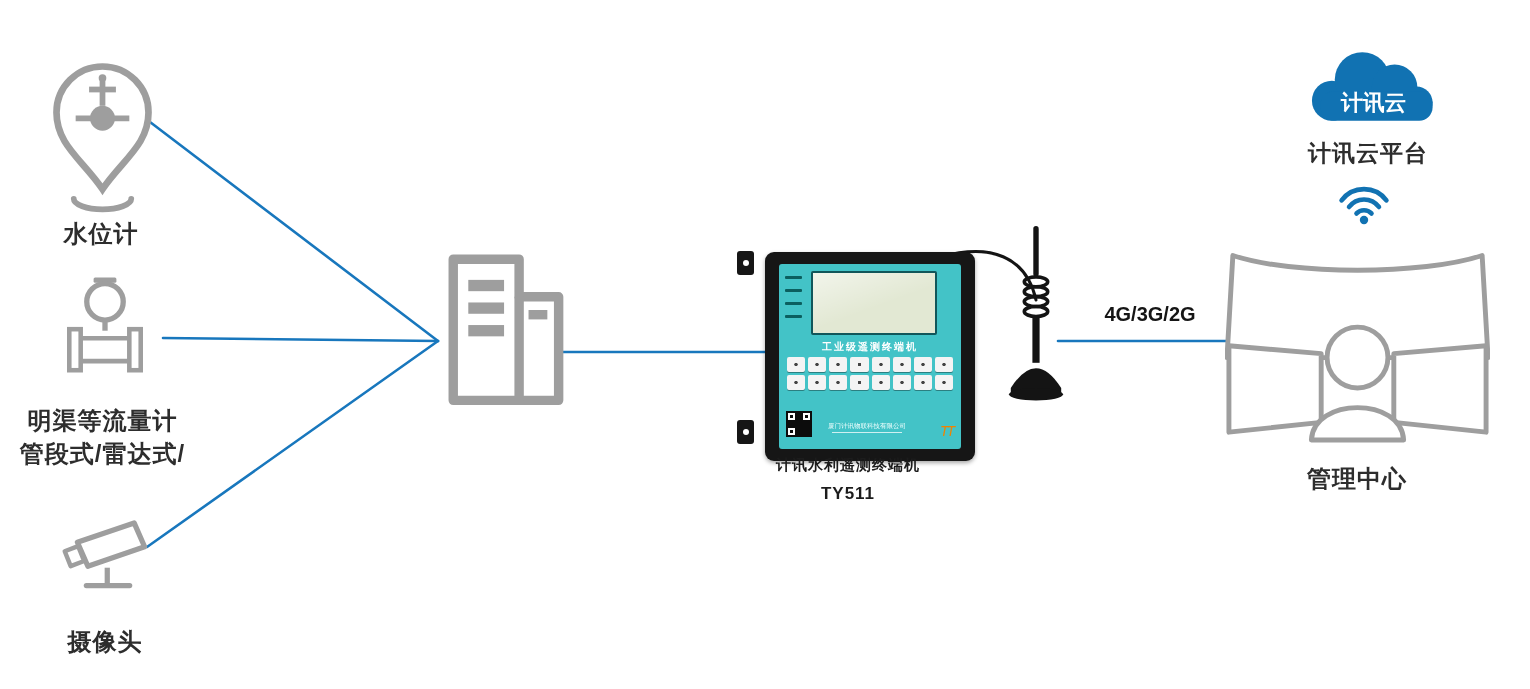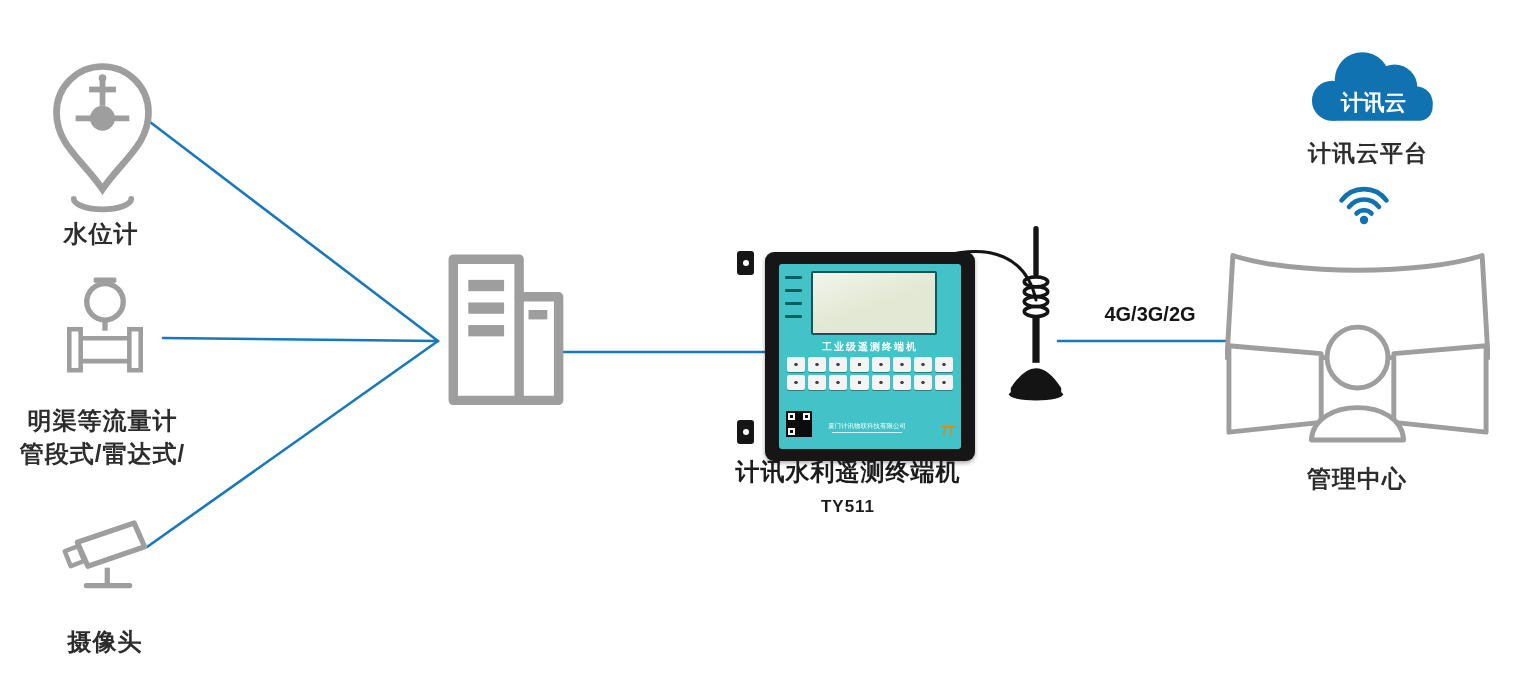--- a/index.html
+++ b/index.html
@@ -16,21 +16,21 @@
   body{background:#fff;font-family:"Liberation Sans", sans-serif;}
   .canvas{position:relative;width:1530px;height:689px;background:#ffffff;overflow:hidden;}
   .connectors{position:absolute;left:0;top:0;width:1530px;height:689px;z-index:1;}
   .connectors .blue{stroke:var(--line-blue);stroke-width:2.6;fill:none;stroke-linecap:round;}
   .connectors .cable{stroke:#141414;stroke-width:3;fill:none;stroke-linecap:round;}
   .icon{position:absolute;z-index:2;}
   .lbl{position:absolute;z-index:3;color:var(--text-dark);font-size:24px;text-align:center;letter-spacing:1px;font-weight:bold;}
   .lbl.two{line-height:33px;}
   .lbl.linklbl{font-size:20px;color:#151515;letter-spacing:0;}
   .caption{position:absolute;z-index:3;text-align:center;color:#1c1c1c;font-weight:700;}
-  .caption .l1{font-size:24px;letter-spacing:1px;}
+  .caption .l1{font-size:15px;letter-spacing:1px;}
   .caption .l2{font-size:17px;margin-top:9px;letter-spacing:1px;}
 
   
   .device{position:absolute;left:737px;top:243px;width:222px;height:209px;z-index:2;}
   .ear{position:absolute;left:0;width:17px;height:24px;background:var(--device-black);border-radius:3px;display:flex;align-items:center;justify-content:center;}
   .ear-t{top:8px;}
   .ear-b{bottom:8px;}
   .ear .hole{width:6px;height:6px;border-radius:50%;background:#fff;display:block;}
   .dev-body{position:absolute;left:12px;top:9px;width:210px;height:209px;background:var(--device-black);border-radius:9px;box-shadow:0 2px 4px rgba(0,0,0,.35);margin-left:16px;}
   .dev-panel{position:absolute;left:14px;top:12px;width:182px;height:185px;background:var(--device-teal);border-radius:3px;}

